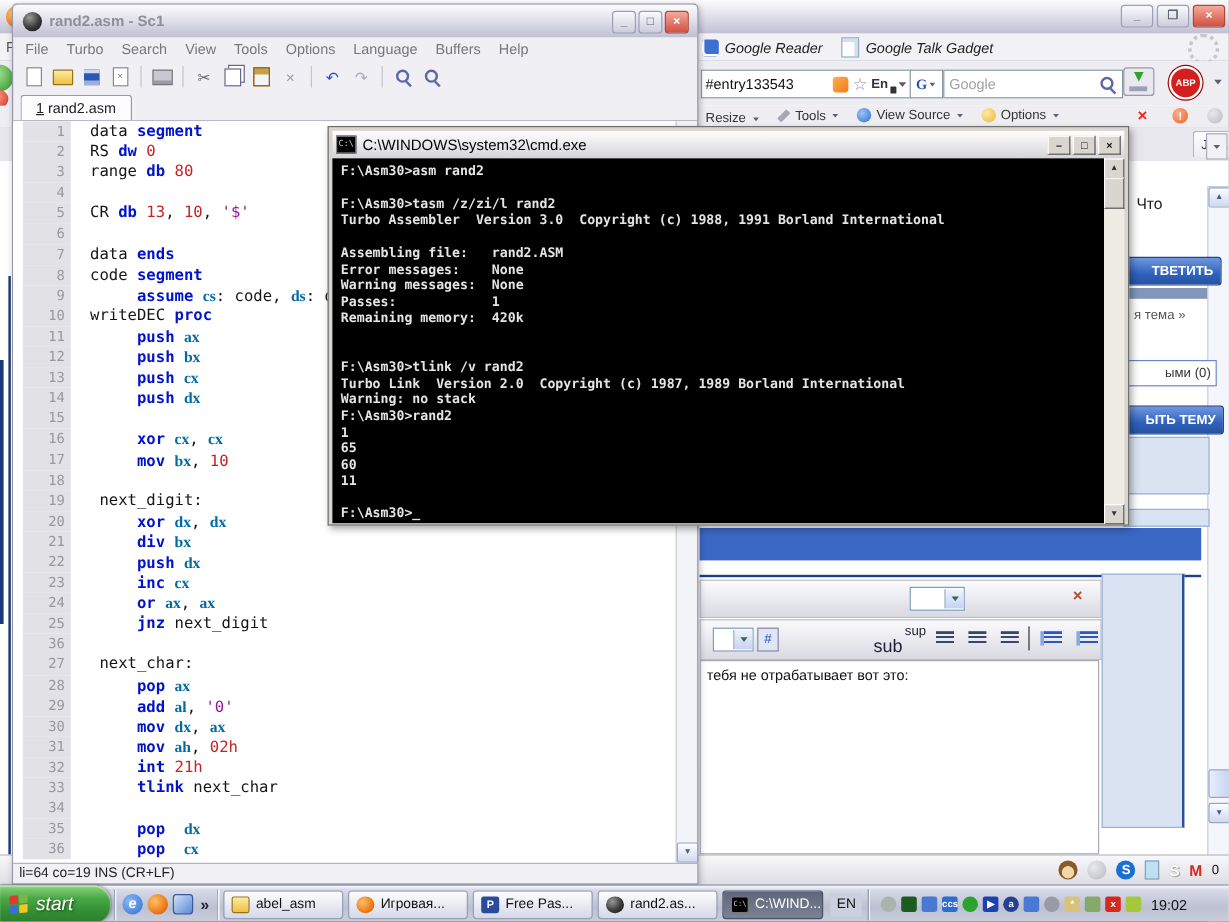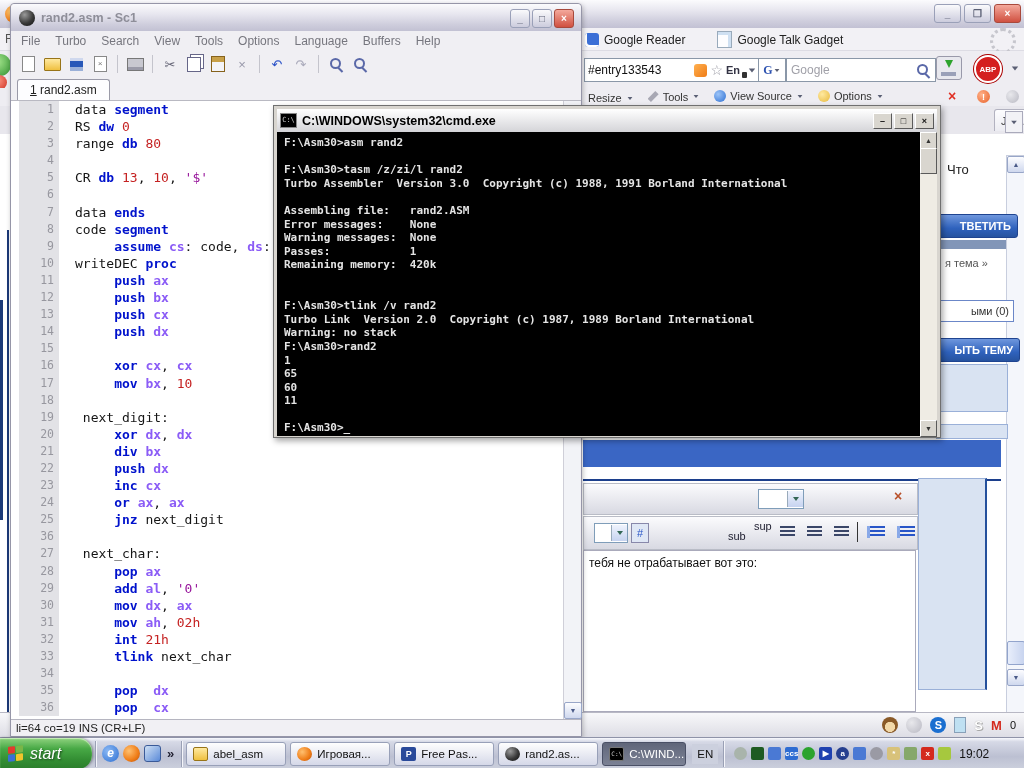--- a/index.html
+++ b/index.html
@@ -92,34 +92,34 @@
   #ed-tabbar{left:0;top:73px;width:100%;height:24px;border-bottom:1px solid #b9b9c2;display:flex;align-items:flex-end;padding-left:6px;box-sizing:border-box;}
   #ed-tab{background:#fdfdff;border:1px solid #9a9aa8;border-bottom:none;border-radius:3px 3px 0 0;font-size:12px;color:#222;padding:3px 12px;}
   #ed-tab u{text-decoration:underline;}
   #ed-code{left:0;top:97px;width:552px;height:618px;background:#fff;overflow:hidden;}
   .crow{display:flex;height:17.1px;align-items:stretch;}
   .crow .sel{width:8px;background:#fff;}
   .crow .ln{width:40px;background:#e2e2e6;color:#97979f;font-family:"DejaVu Sans Mono",monospace;font-size:11.5px;
             text-align:right;padding-right:5px;box-sizing:border-box;line-height:17.1px;}
   .crow .fold{width:14px;background:#fff;}
   .crow pre{font-family:"DejaVu Sans Mono",monospace;font-size:13px;line-height:17.1px;padding-left:2px;}
-  .tk{color:#0012cc;font-weight:bold;} .tr{color:#8b5cf6;font-weight:bold;}
+  .tk{color:#0012cc;font-weight:bold;} .tr{color:#0369a1;font-weight:bold;font-family:Liberation Serif, serif;}
   .tn{color:#c52222;} .ts{color:#97159b;} .tp{color:#151515;}
   #ed-scroll{left:552px;top:97px;width:17px;height:618px;background:#f2f3f7;border-left:1px solid #cfcfd8;box-sizing:border-box;}
   #ed-status{left:0;top:715px;width:100%;height:17px;background:#f1f0f4;border-top:1px solid #b5b5c0;
              font-size:11.5px;color:#222;display:flex;align-items:center;padding-left:5px;box-sizing:border-box;}
 
   
   #cmd{left:273px;top:105px;width:668px;height:333px;background:#d8d5cf;border:1px solid #707070;box-sizing:border-box;
        box-shadow:2px 3px 6px rgba(0,0,0,.35);}
   #cmd-title{left:3px;top:3px;width:660px;height:23px;background:linear-gradient(180deg,#ffffff,#d4d4d8);
              display:flex;align-items:center;border-bottom:1px solid #b8b8bc;}
   .cmd-ico{width:15px;height:13px;background:#000;border:1px solid #888;margin:0 5px 0 3px;
            color:#ccc;font-family:"DejaVu Sans Mono",monospace;font-size:7px;line-height:12px;text-align:center;}
-  #cmd-title .t-text{font-size:12.5px;font-weight:bold;color:#000;}
+  #cmd-title .t-text{font-size:12.5px;font-weight:normal;color:#000;}
   .c-btn{width:17px;height:14px;background:#d9d6cf;border:1px solid;border-color:#fff #5a5a5a #5a5a5a #fff;
          font-size:9px;font-weight:bold;color:#111;display:flex;align-items:center;justify-content:center;line-height:1;margin-left:2px;}
   #cmd-body{left:3px;top:26px;width:643px;height:304px;background:#000;overflow:hidden;}
   #cmd-text{padding:4px 2px 0 7px;}
   #cmd-text pre{font-family:"DejaVu Sans Mono",monospace;font-size:11px;font-weight:bold;line-height:13.6px;color:#e4e4e4;}
   #cmd-scroll{left:646px;top:26px;width:17px;height:304px;background:#efece4;}
   .csb-btn{width:15px;height:15px;background:#d9d6cf;border:1px solid;border-color:#fff #5a5a5a #5a5a5a #fff;
            font-size:7px;color:#333;display:flex;align-items:center;justify-content:center;}
   .csb-thumb{width:15px;height:24px;background:#d9d6cf;border:1px solid;border-color:#fff #5a5a5a #5a5a5a #fff;}
 
@@ -170,21 +170,21 @@
       <div class="abs ff-ball" style="left:5px;top:5px;"></div>
       <div class="abs" style="right:3px;top:4px;display:flex;gap:3px;">
         <div class="cap-btn" style="width:25px;">_</div>
         <div class="cap-btn" style="width:25px;">❐</div>
         <div class="cap-btn close" style="width:25px;">×</div>
       </div>
     </div>
 
     <div class="abs" id="b-menurow">
       <span class="abs" style="left:5px;top:4px;font-size:12px;color:#555;">F</span>
-      <div class="abs" style="left:585px;top:3px;display:flex;gap:32px;" id="bookmarks">
+      <div class="abs" style="left:585px;top:3px;display:flex;gap:16px;font-style:italic;" id="bookmarks">
           <div class="bm-item">
             <span class="fav-reader"></span>
             <span>Google Reader</span>
           </div>
           <div class="bm-item">
             <span class="fav-page"></span>
             <span>Google Talk Gadget</span>
           </div>
         </div>
       <div class="abs throbber" style="left:990px;top:0px;"></div>
@@ -280,21 +280,21 @@
         <span class="abs" style="left:310px;top:4px;font-size:14px;font-weight:bold;color:#b8502a;">×</span>
       </div>
 
       <div class="abs fm-toolbar" style="left:583px;top:382px;width:333px;height:32px;">
         <div class="combo abs" style="left:10px;top:6px;width:32px;">
             <span class="cbtn">
               <b></b>
             </span>
           </div>
         <div class="abs" style="left:47px;top:6px;width:16px;height:18px;background:#dfe7f5;border:1px solid #88a;color:#2855c8;font-size:11px;display:flex;align-items:center;justify-content:center;">#</div>
-        <span class="abs" style="left:144px;top:13px;font-size:11px;color:#223;">sub</span>
+        <span class="abs" style="left:144px;top:13px;font-size:15px;color:#223;">sub</span>
         <span class="abs" style="left:170px;top:3px;font-size:11px;color:#223;">sup</span>
         <span class="abs alignico" style="left:196px;top:9px;"></span>
         <span class="abs alignico" style="left:223px;top:9px;"></span>
         <span class="abs alignico" style="left:250px;top:9px;"></span>
         <span class="abs" style="left:273px;top:5px;width:1px;height:20px;background:#333;"></span>
         <span class="abs listico" style="left:283px;top:9px;"></span>
         <span class="abs listico" style="left:313px;top:9px;"></span>
       </div>
 
       <div class="abs" style="left:583px;top:416px;width:333px;height:162px;background:#fff;border:1px solid #aab;box-sizing:border-box;padding:5px;font-size:12px;color:#111;">

